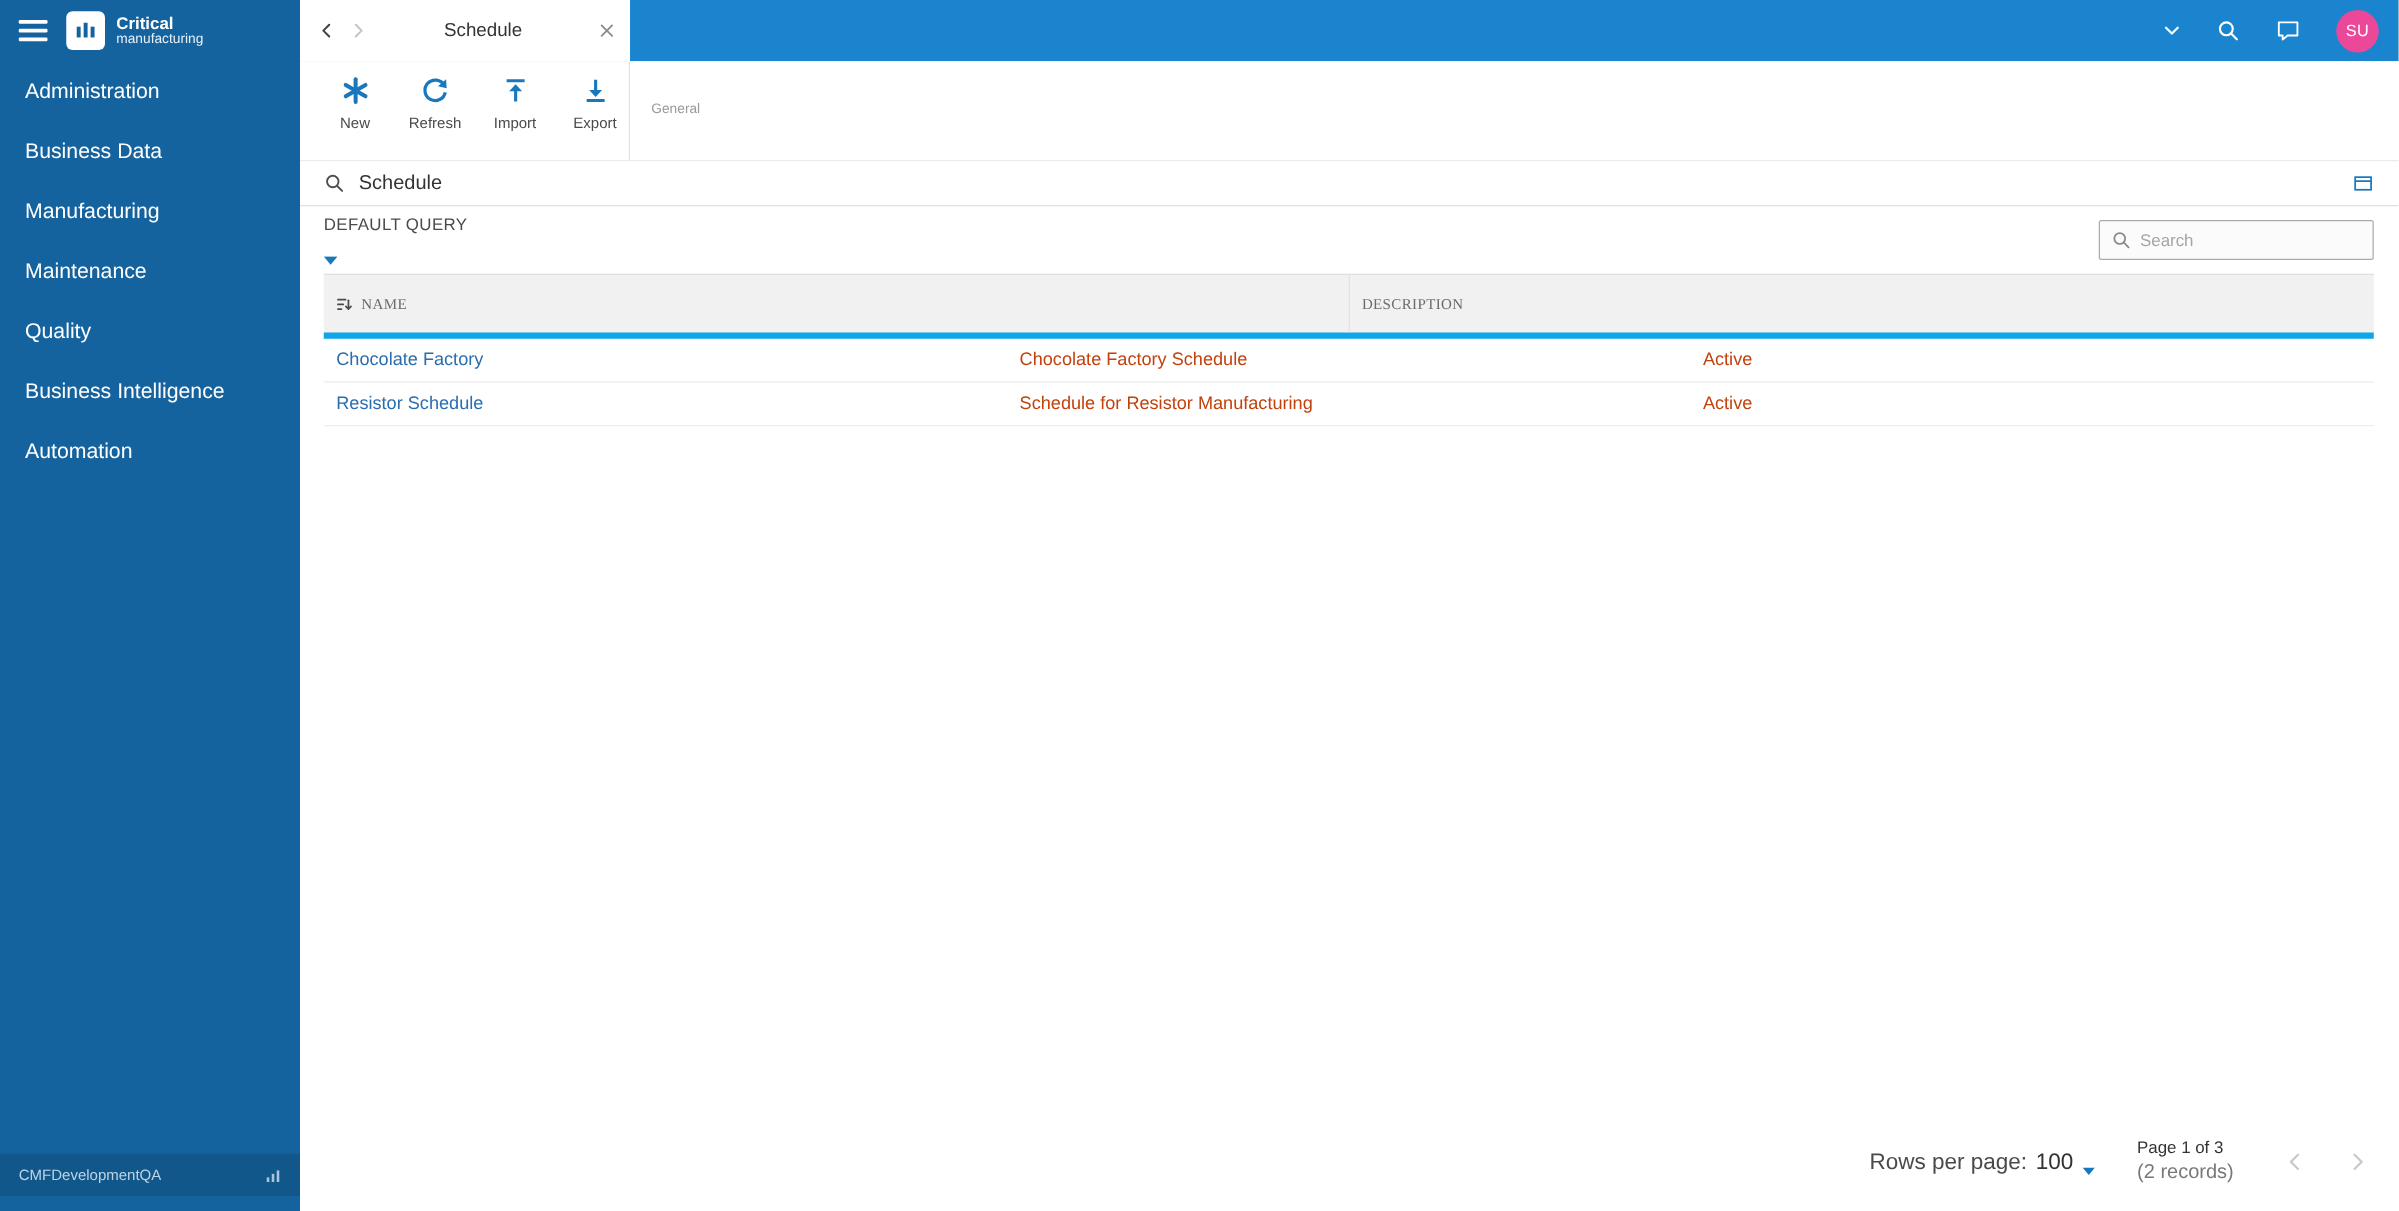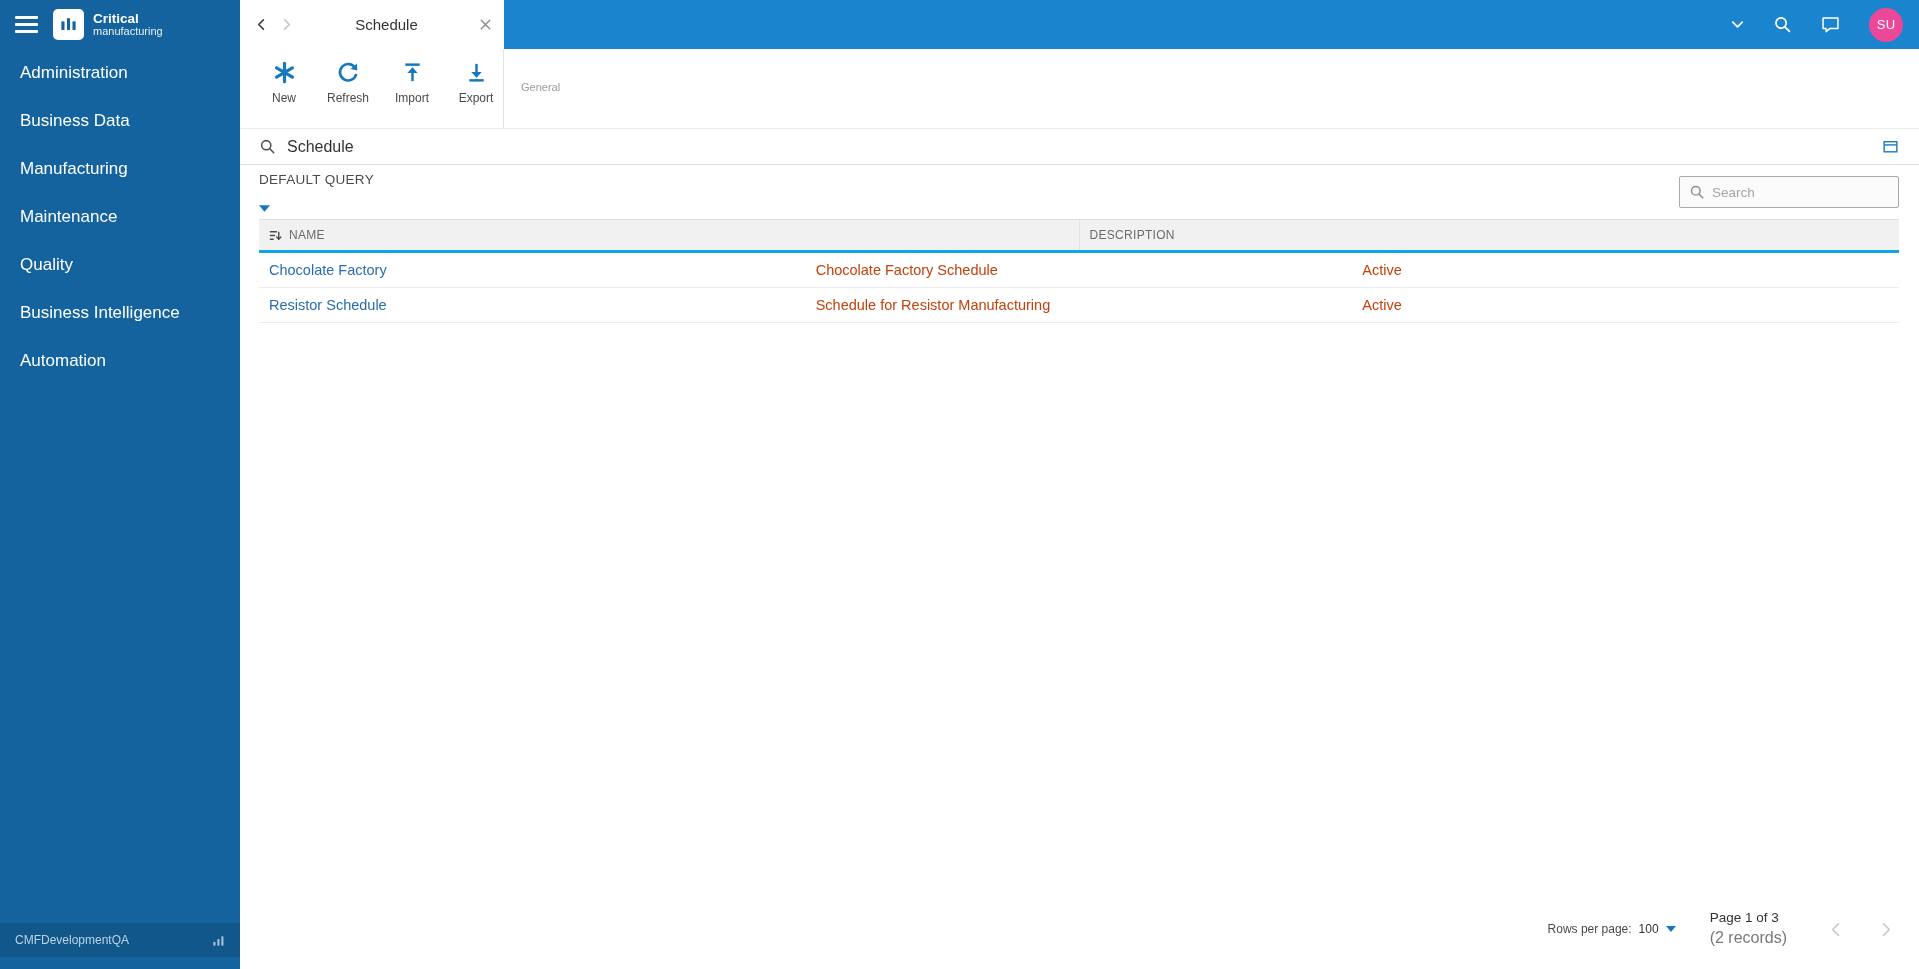--- a/index.html
+++ b/index.html
@@ -77,36 +77,36 @@
   .caret { color:var(--accent,#1878BE); display:flex; align-items:center; }
   .search-box { width:220px; height:32px; border:1px solid #ababab; border-radius:2px;
                 background:#fbfbfb; display:flex; align-items:center; gap:7px; padding:0 9px; }
   .search-box .sic { color:#8a8a8a; display:flex; align-items:center; }
   .search-box input { flex:1; min-width:0; border:none; outline:none; background:transparent;
                       font-family:"Liberation Sans",sans-serif; font-size:13.5px; color:#333; }
   .search-box input::placeholder { color:#a5a5a5; }
 
   
   .grid { margin:0 20px 0 19px; }
-  .thead { display:flex; height:34px; background:#f1f1f1; border-top:1px solid #e0e0e0;
-           border-bottom:3px solid #0ea5e9; }
+  .thead { display:flex; height:52px; background:#f1f1f1; border-top:1px solid #e0e0e0;
+           border-bottom:5px solid #0ea5e9;font-family:Liberation Serif, serif; }
   .th { flex:1; display:flex; align-items:center; gap:7px; padding:0 10px; height:100%;
         font-size:12px; color:#6b6b6b; letter-spacing:.3px; cursor:pointer; }
   .th + .th { border-left:1px solid #e2e2e2; }
   .sort-ic { color:#4a4a4a; display:flex; align-items:center; }
   .tr { display:flex; height:35px; align-items:center; border-bottom:1px solid #ededed;
         cursor:pointer; }
   .td { flex:1; padding:0 10px; font-size:14.5px; color:#c2410c; white-space:nowrap;
         overflow:hidden; text-overflow:ellipsis; }
   .td.name { color:var(--link,#2A6DAF); }
 
   
   .content-footer { margin-top:auto; display:flex; align-items:center; justify-content:flex-end;
                     gap:34px; padding:0 24px 20px 0; flex-shrink:0; }
-  .rpp { display:flex; align-items:center; gap:7px; font-size:12px; color:#4a4a4a; cursor:pointer; }
+  .rpp { display:flex; align-items:flex-end; gap:7px; font-size:18px; color:#4a4a4a; cursor:pointer; }
   .rpp-val { color:#333; }
   .pageinfo { font-size:13.5px; color:#333; line-height:1.35; }
   .records { font-size:16px; color:#787878; }
   .pager { display:flex; gap:30px; padding-left:6px; }
   .pg { color:#c9c9c9; display:flex; align-items:center; cursor:default; }
 </style>
 </head>
 <body>
 
 <div class="app">

